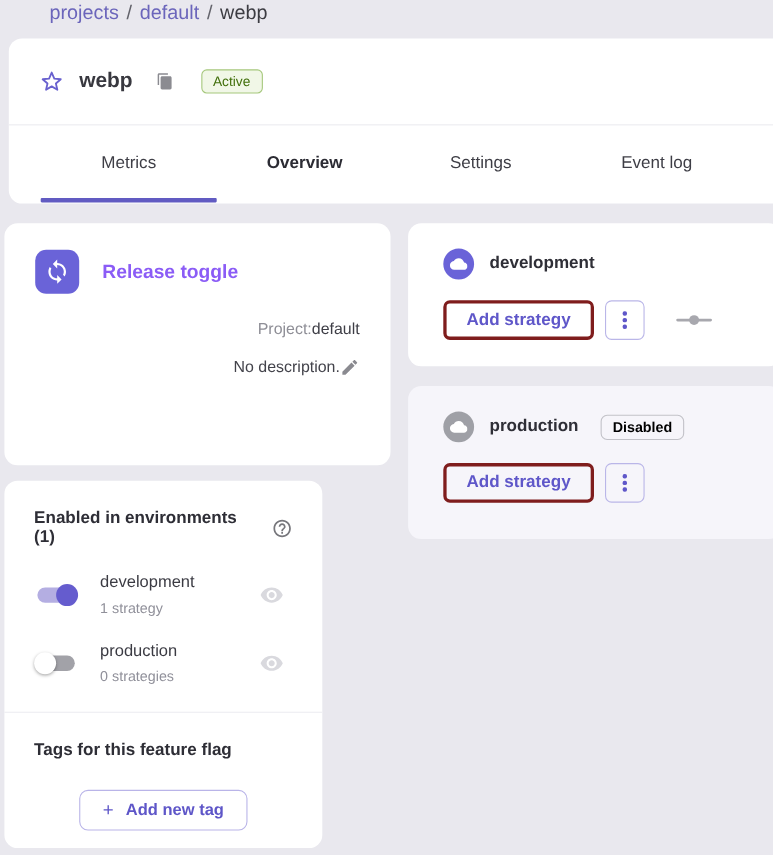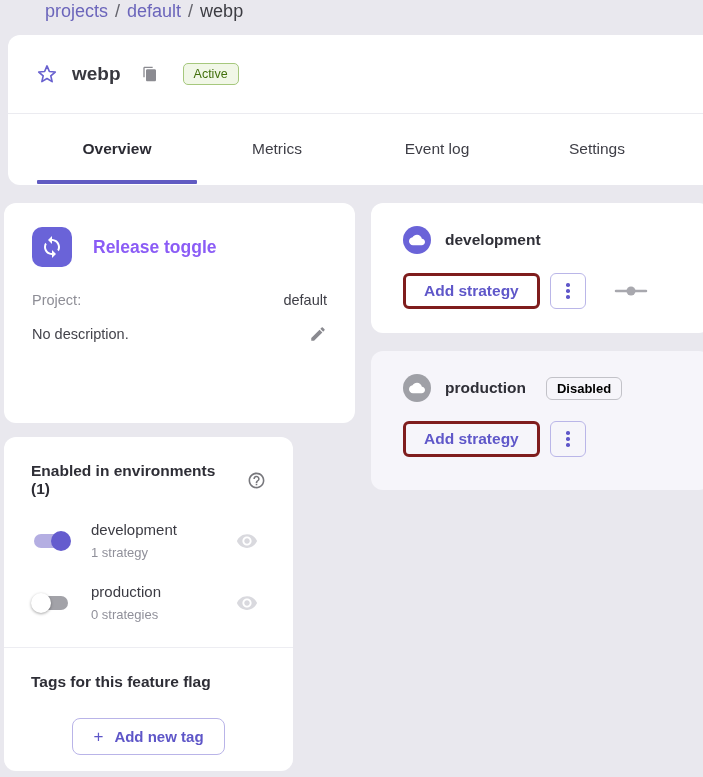--- a/index.html
+++ b/index.html
@@ -32,21 +32,21 @@
   .tab-underline { position:absolute; bottom:0; left:29px; width:160px; height:4px; background:#615bc2; border-radius:1px; }
 
   
   .card { position:absolute; background:#fff; border-radius:12px; }
 
   
   .release-card { left:4px; top:203px; width:351px; height:220px; padding:24px 28px; }
   .release-head { display:flex; align-items:center; gap:21px; }
   .feature-type-icon { width:40px; height:40px; border-radius:10px; background:#6a63d8; display:flex; align-items:center; justify-content:center; flex:none; }
   .release-title { font-size:17.5px; color:#8b5cf6; }
-  .meta-row { display:flex; justify-content:space-between; align-items:center; font-size:14.5px; }
+  .meta-row { display:flex; justify-content:flex-end; align-items:center; font-size:14.5px; }
   .row-project { margin-top:25px; }
   .row-desc { margin-top:17px; }
   .row-created { margin-top:16px; }
   .meta-label { color:#8e8e96; }
   .meta-value { color:#3e3e46; }
   .desc-text { color:#43434b; }
   .created-group { display:flex; align-items:baseline; gap:8px; }
   .created-value { color:#35353d; font-weight:600; font-size:14px; }
   .dash { color:#8e8e96; font-weight:bold; padding-right:12px; }
   .icon-btn { display:flex; cursor:pointer; }
@@ -114,24 +114,24 @@
       </span>
       <h1 class="page-title">webp</h1>
       <span class="copy-btn">
         <svg width="16" height="16" viewBox="0 0 24 24" fill="#8b8b91">
           <path d="M16 1H4c-1.1 0-2 .9-2 2v14h2V3h12V1zm3 4H8c-1.1 0-2 .9-2 2v14c0 1.1.9 2 2 2h11c1.1 0 2-.9 2-2V7c0-1.1-.9-2-2-2z"></path>
         </svg>
       </span>
       <span class="status-badge">Active</span>
     </div>
     <div class="tabs">
+      <div class="tab">Metrics</div>
       <div class="tab active">Overview</div>
-      <div class="tab">Metrics</div>
+      <div class="tab">Settings</div>
       <div class="tab">Event log</div>
-      <div class="tab">Settings</div>
       <div class="tab-underline"></div>
     </div>
   </section>
 
   <section class="card release-card">
     <div class="release-head">
       <span class="feature-type-icon">
         <svg width="24" height="24" viewBox="0 0 24 24" fill="#ffffff">
           <path d="M12 4V1L8 5l4 4V6c3.31 0 6 2.69 6 6 0 1.01-.25 1.97-.7 2.8l1.46 1.46C19.54 15.03 20 13.57 20 12c0-4.42-3.58-8-8-8zm0 14c-3.31 0-6-2.69-6-6 0-1.01.25-1.97.7-2.8L5.24 7.74C4.46 8.97 4 10.43 4 12c0 4.42 3.58 8 8 8v3l4-4-4-4v3z"></path>
         </svg>

